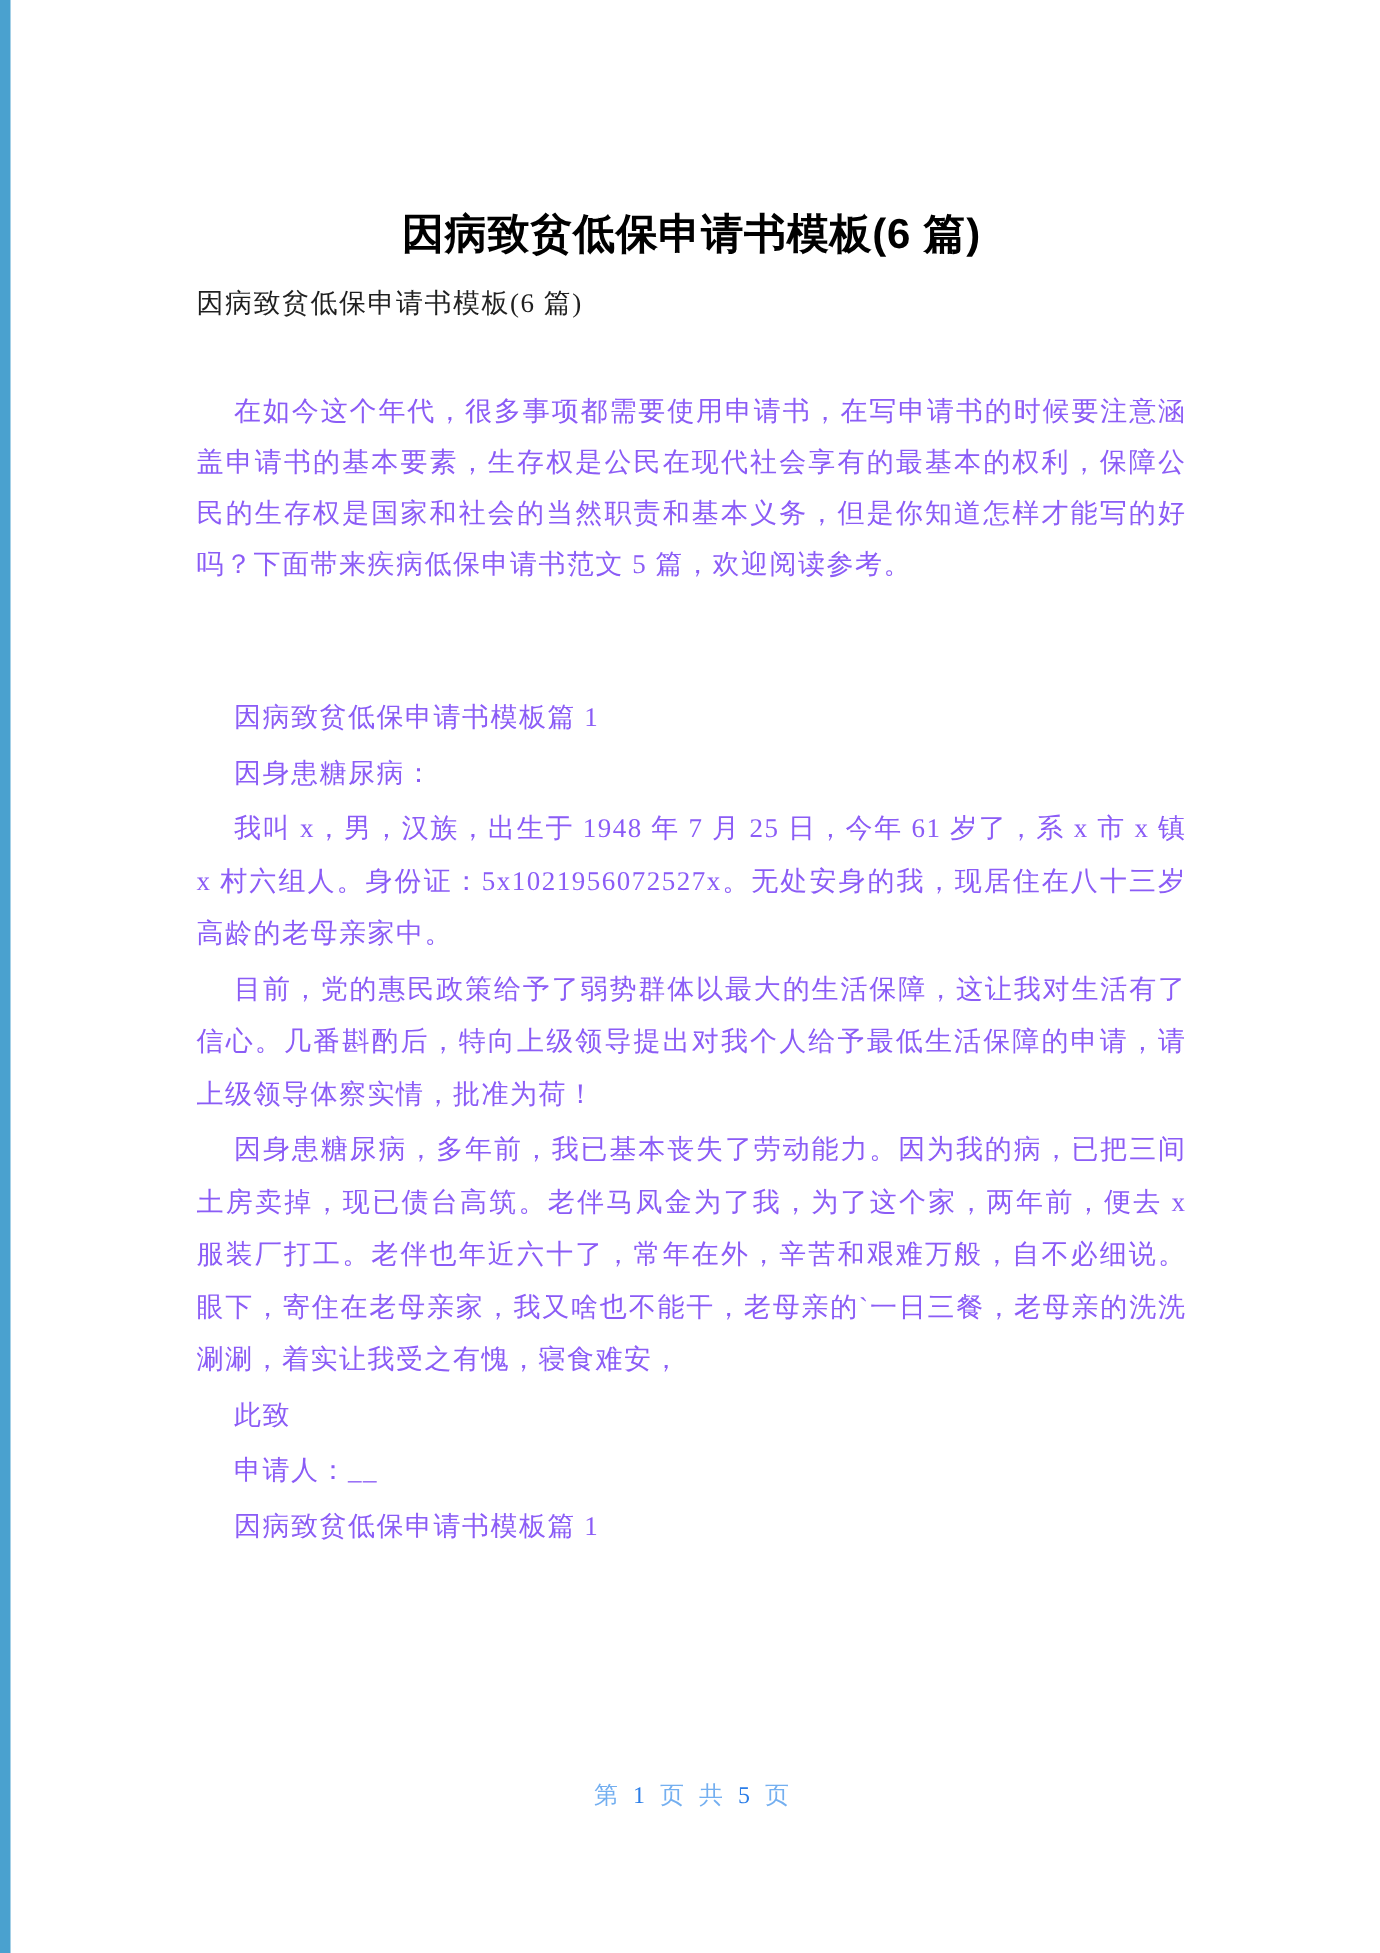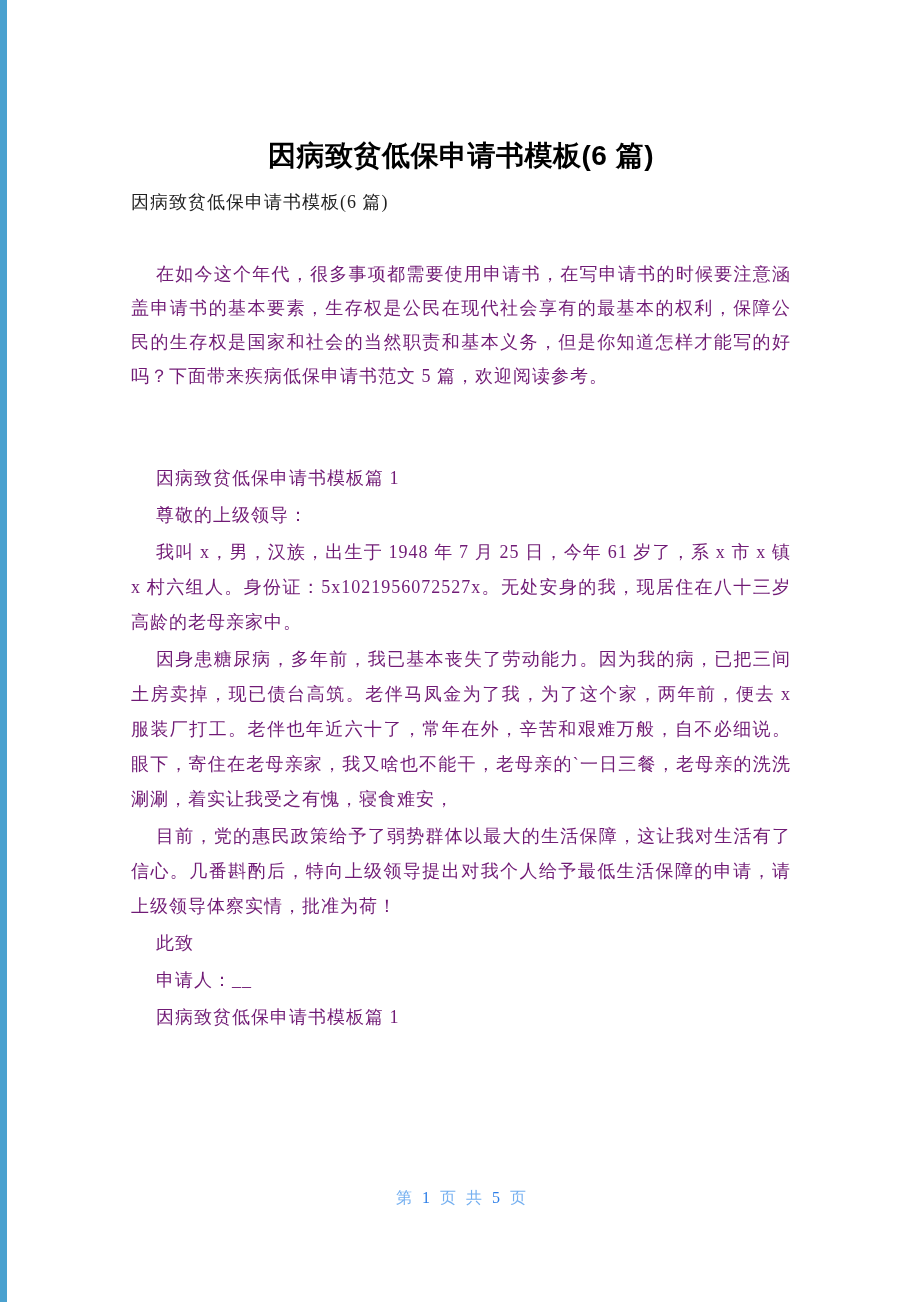--- a/index.html
+++ b/index.html
@@ -43,21 +43,21 @@
     margin-top: 17px;
     font-size: 18px;
     line-height: 26px;
     color: #1f1f1f;
     letter-spacing: 1px;
   }
   .para {
     margin: 0 0 2px 0;
     font-size: 18px;
     line-height: 35px;
-    color: #701a75;
+    color: #8b5cf6;
     text-align: justify;
     text-indent: 25px;
     word-break: break-all;
     letter-spacing: 1px;
   }
   .intro {
     margin-top: 42px;
     line-height: 34px;
   }
   .body-block {
@@ -89,24 +89,24 @@
 
   <div class="content">
     <h1 class="doc-title">因病致贫低保申请书模板(6 篇)</h1>
 
     <div class="doc-subtitle">因病致贫低保申请书模板(6 篇)</div>
 
     <p class="para intro">在如今这个年代，很多事项都需要使用申请书，在写申请书的时候要注意涵盖申请书的基本要素，生存权是公民在现代社会享有的最基本的权利，保障公民的生存权是国家和社会的当然职责和基本义务，但是你知道怎样才能写的好吗？下面带来疾病低保申请书范文 5 篇，欢迎阅读参考。</p>
 
     <div class="body-block">
       <p class="para">因病致贫低保申请书模板篇 1</p>
-      <p class="para">尊敬的上级领导：</p>
+      <p class="para">因身患糖尿病：</p>
       <p class="para">我叫 x，男，汉族，出生于 1948 年 7 月 25 日，今年 61 岁了，系 x 市 x 镇 x 村六组人。身份证：5x1021956072527x。无处安身的我，现居住在八十三岁高龄的老母亲家中。</p>
+      <p class="para">目前，党的惠民政策给予了弱势群体以最大的生活保障，这让我对生活有了信心。几番斟酌后，特向上级领导提出对我个人给予最低生活保障的申请，请上级领导体察实情，批准为荷！</p>
       <p class="para">因身患糖尿病，多年前，我已基本丧失了劳动能力。因为我的病，已把三间土房卖掉，现已债台高筑。老伴马凤金为了我，为了这个家，两年前，便去 x 服装厂打工。老伴也年近六十了，常年在外，辛苦和艰难万般，自不必细说。眼下，寄住在老母亲家，我又啥也不能干，老母亲的`一日三餐，老母亲的洗洗涮涮，着实让我受之有愧，寝食难安，</p>
-      <p class="para">目前，党的惠民政策给予了弱势群体以最大的生活保障，这让我对生活有了信心。几番斟酌后，特向上级领导提出对我个人给予最低生活保障的申请，请上级领导体察实情，批准为荷！</p>
       <p class="para">此致</p>
       <p class="para">申请人：__</p>
       <p class="para">因病致贫低保申请书模板篇 1</p>
     </div>
   </div>
 
   <div class="footer">
     <span>第</span>
     <span class="num">1</span>
     <span>页</span>

